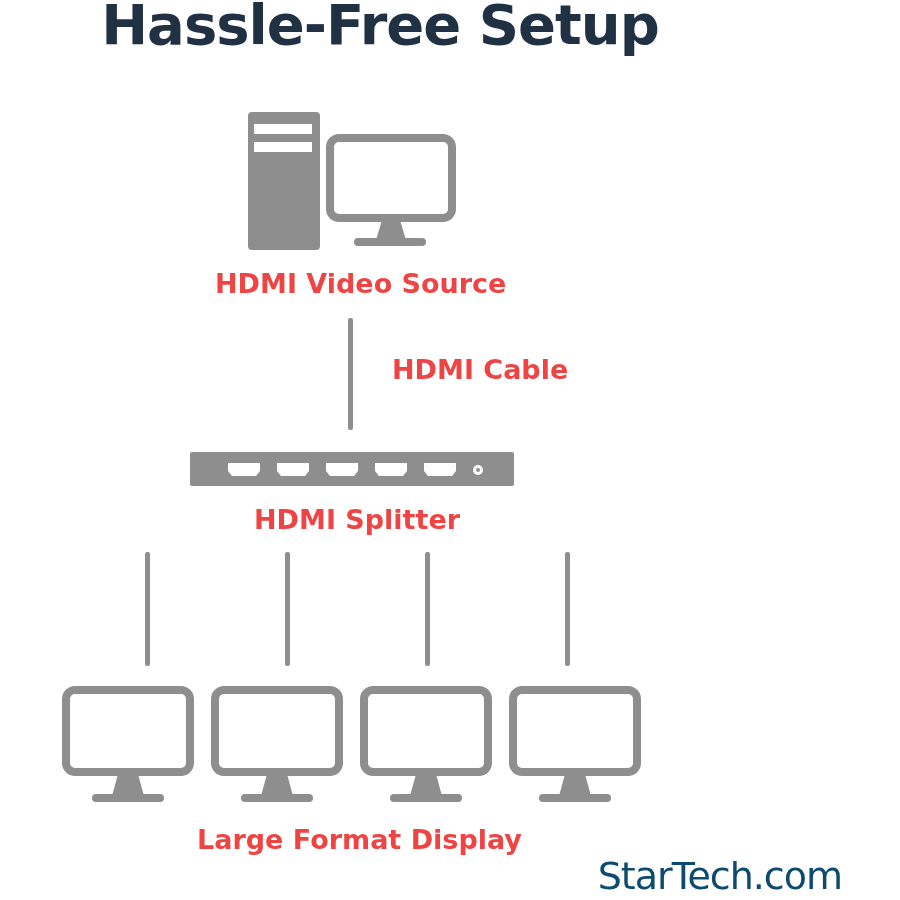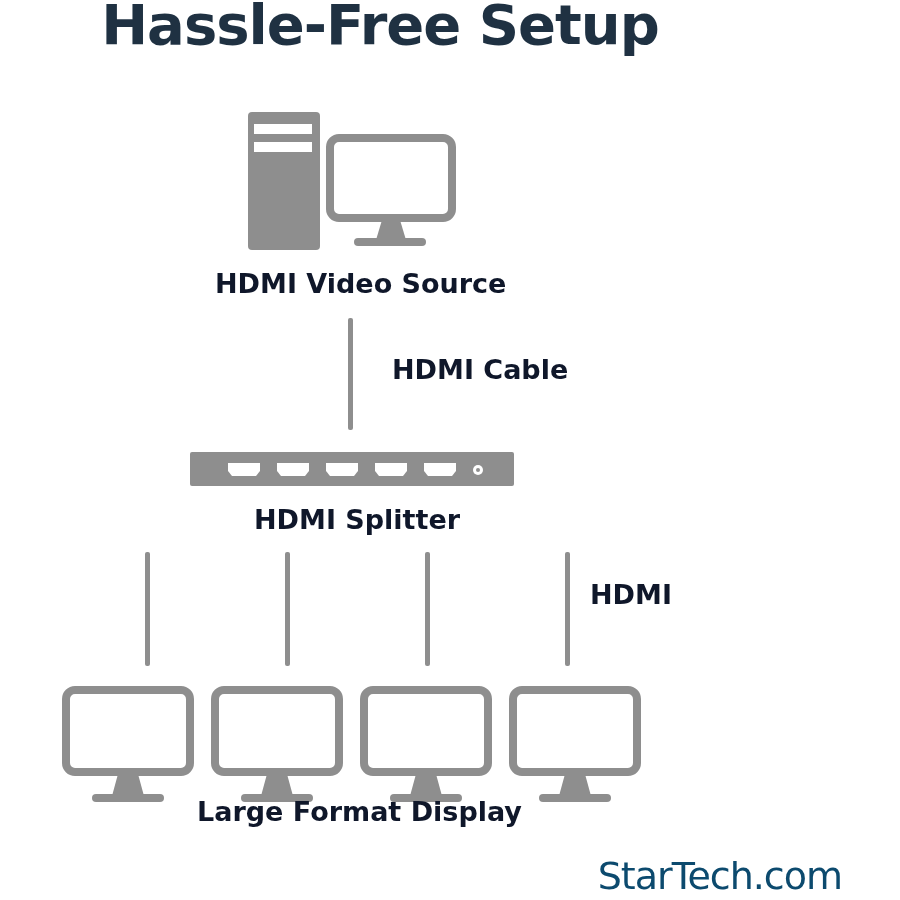--- a/index.html
+++ b/index.html
@@ -1,21 +1,21 @@
 <!DOCTYPE html>
 <html><head>
 <meta charset="utf-8">
 <style>
   html, body { margin:0; padding:0; }
   body { width:900px; height:900px; background:#ffffff; position:relative; overflow:hidden;
          font-family:"DejaVu Sans", sans-serif; }
   .abs { position:absolute; }
   .title { left:0; width:760px; top:-8px; text-align:center; font-size:56px; font-weight:bold;
            color:#1f3142; letter-spacing:-1px; }
-  .lbl { color:#0f172a; font-weight:bold; font-size:27px; white-space:nowrap; }
+  .lbl { color:#ef4444; font-weight:bold; font-size:27px; white-space:nowrap; }
   .vline { width:5px; background:#8e8e8e; border-radius:2px; }
   .wm { right:58px; top:854px; font-size:38px; color:#0c4a6e; letter-spacing:-1px; }
 </style>
 </head>
 <body>
 
 <div class="abs title">Hassle-Free Setup</div>
 
 <svg class="abs" style="left:246px;top:112px" width="212" height="140">
   <rect x="2" y="0" width="72" height="138" rx="4" fill="#8e8e8e"></rect>
@@ -40,21 +40,20 @@
   <circle cx="288" cy="18" r="5" fill="#fff"></circle>
     <circle cx="288" cy="18" r="2" fill="#8e8e8e"></circle>
 </svg>
 <div class="abs lbl" style="left:254px;top:504px">HDMI Splitter</div>
 
 <div class="abs vline" style="left:145px;top:552px;height:114px"></div>
 <div class="abs vline" style="left:285px;top:552px;height:114px"></div>
 <div class="abs vline" style="left:425px;top:552px;height:114px"></div>
 <div class="abs vline" style="left:565px;top:552px;height:114px"></div>
 <div class="abs lbl" style="left:590px;top:576px;line-height:38px">
-  <div>HDMI</div>
 </div>
 
 <svg class="abs" style="left:62px;top:686px" width="132" height="118">
   <rect x="4" y="4" width="124" height="82" rx="9" fill="none" stroke="#8e8e8e" stroke-width="8"></rect>
   <polygon points="56,88 76,88 82,110 50,110" fill="#8e8e8e"></polygon>
     <rect x="30" y="108" width="72" height="8" rx="4" fill="#8e8e8e"></rect>
 </svg>
 <svg class="abs" style="left:211px;top:686px" width="132" height="118">
   <rect x="4" y="4" width="124" height="82" rx="9" fill="none" stroke="#8e8e8e" stroke-width="8"></rect>
   <polygon points="56,88 76,88 82,110 50,110" fill="#8e8e8e"></polygon>
@@ -63,15 +62,15 @@
 <svg class="abs" style="left:360px;top:686px" width="132" height="118">
   <rect x="4" y="4" width="124" height="82" rx="9" fill="none" stroke="#8e8e8e" stroke-width="8"></rect>
   <polygon points="56,88 76,88 82,110 50,110" fill="#8e8e8e"></polygon>
     <rect x="30" y="108" width="72" height="8" rx="4" fill="#8e8e8e"></rect>
 </svg>
 <svg class="abs" style="left:509px;top:686px" width="132" height="118">
   <rect x="4" y="4" width="124" height="82" rx="9" fill="none" stroke="#8e8e8e" stroke-width="8"></rect>
   <polygon points="56,88 76,88 82,110 50,110" fill="#8e8e8e"></polygon>
     <rect x="30" y="108" width="72" height="8" rx="4" fill="#8e8e8e"></rect>
 </svg>
-<div class="abs lbl" style="left:197px;top:796px">Large Format Display</div>
+<div class="abs lbl" style="left:197px;top:824px">Large Format Display</div>
 
 <div class="abs wm">StarTech.com</div>
 
 </body></html>

